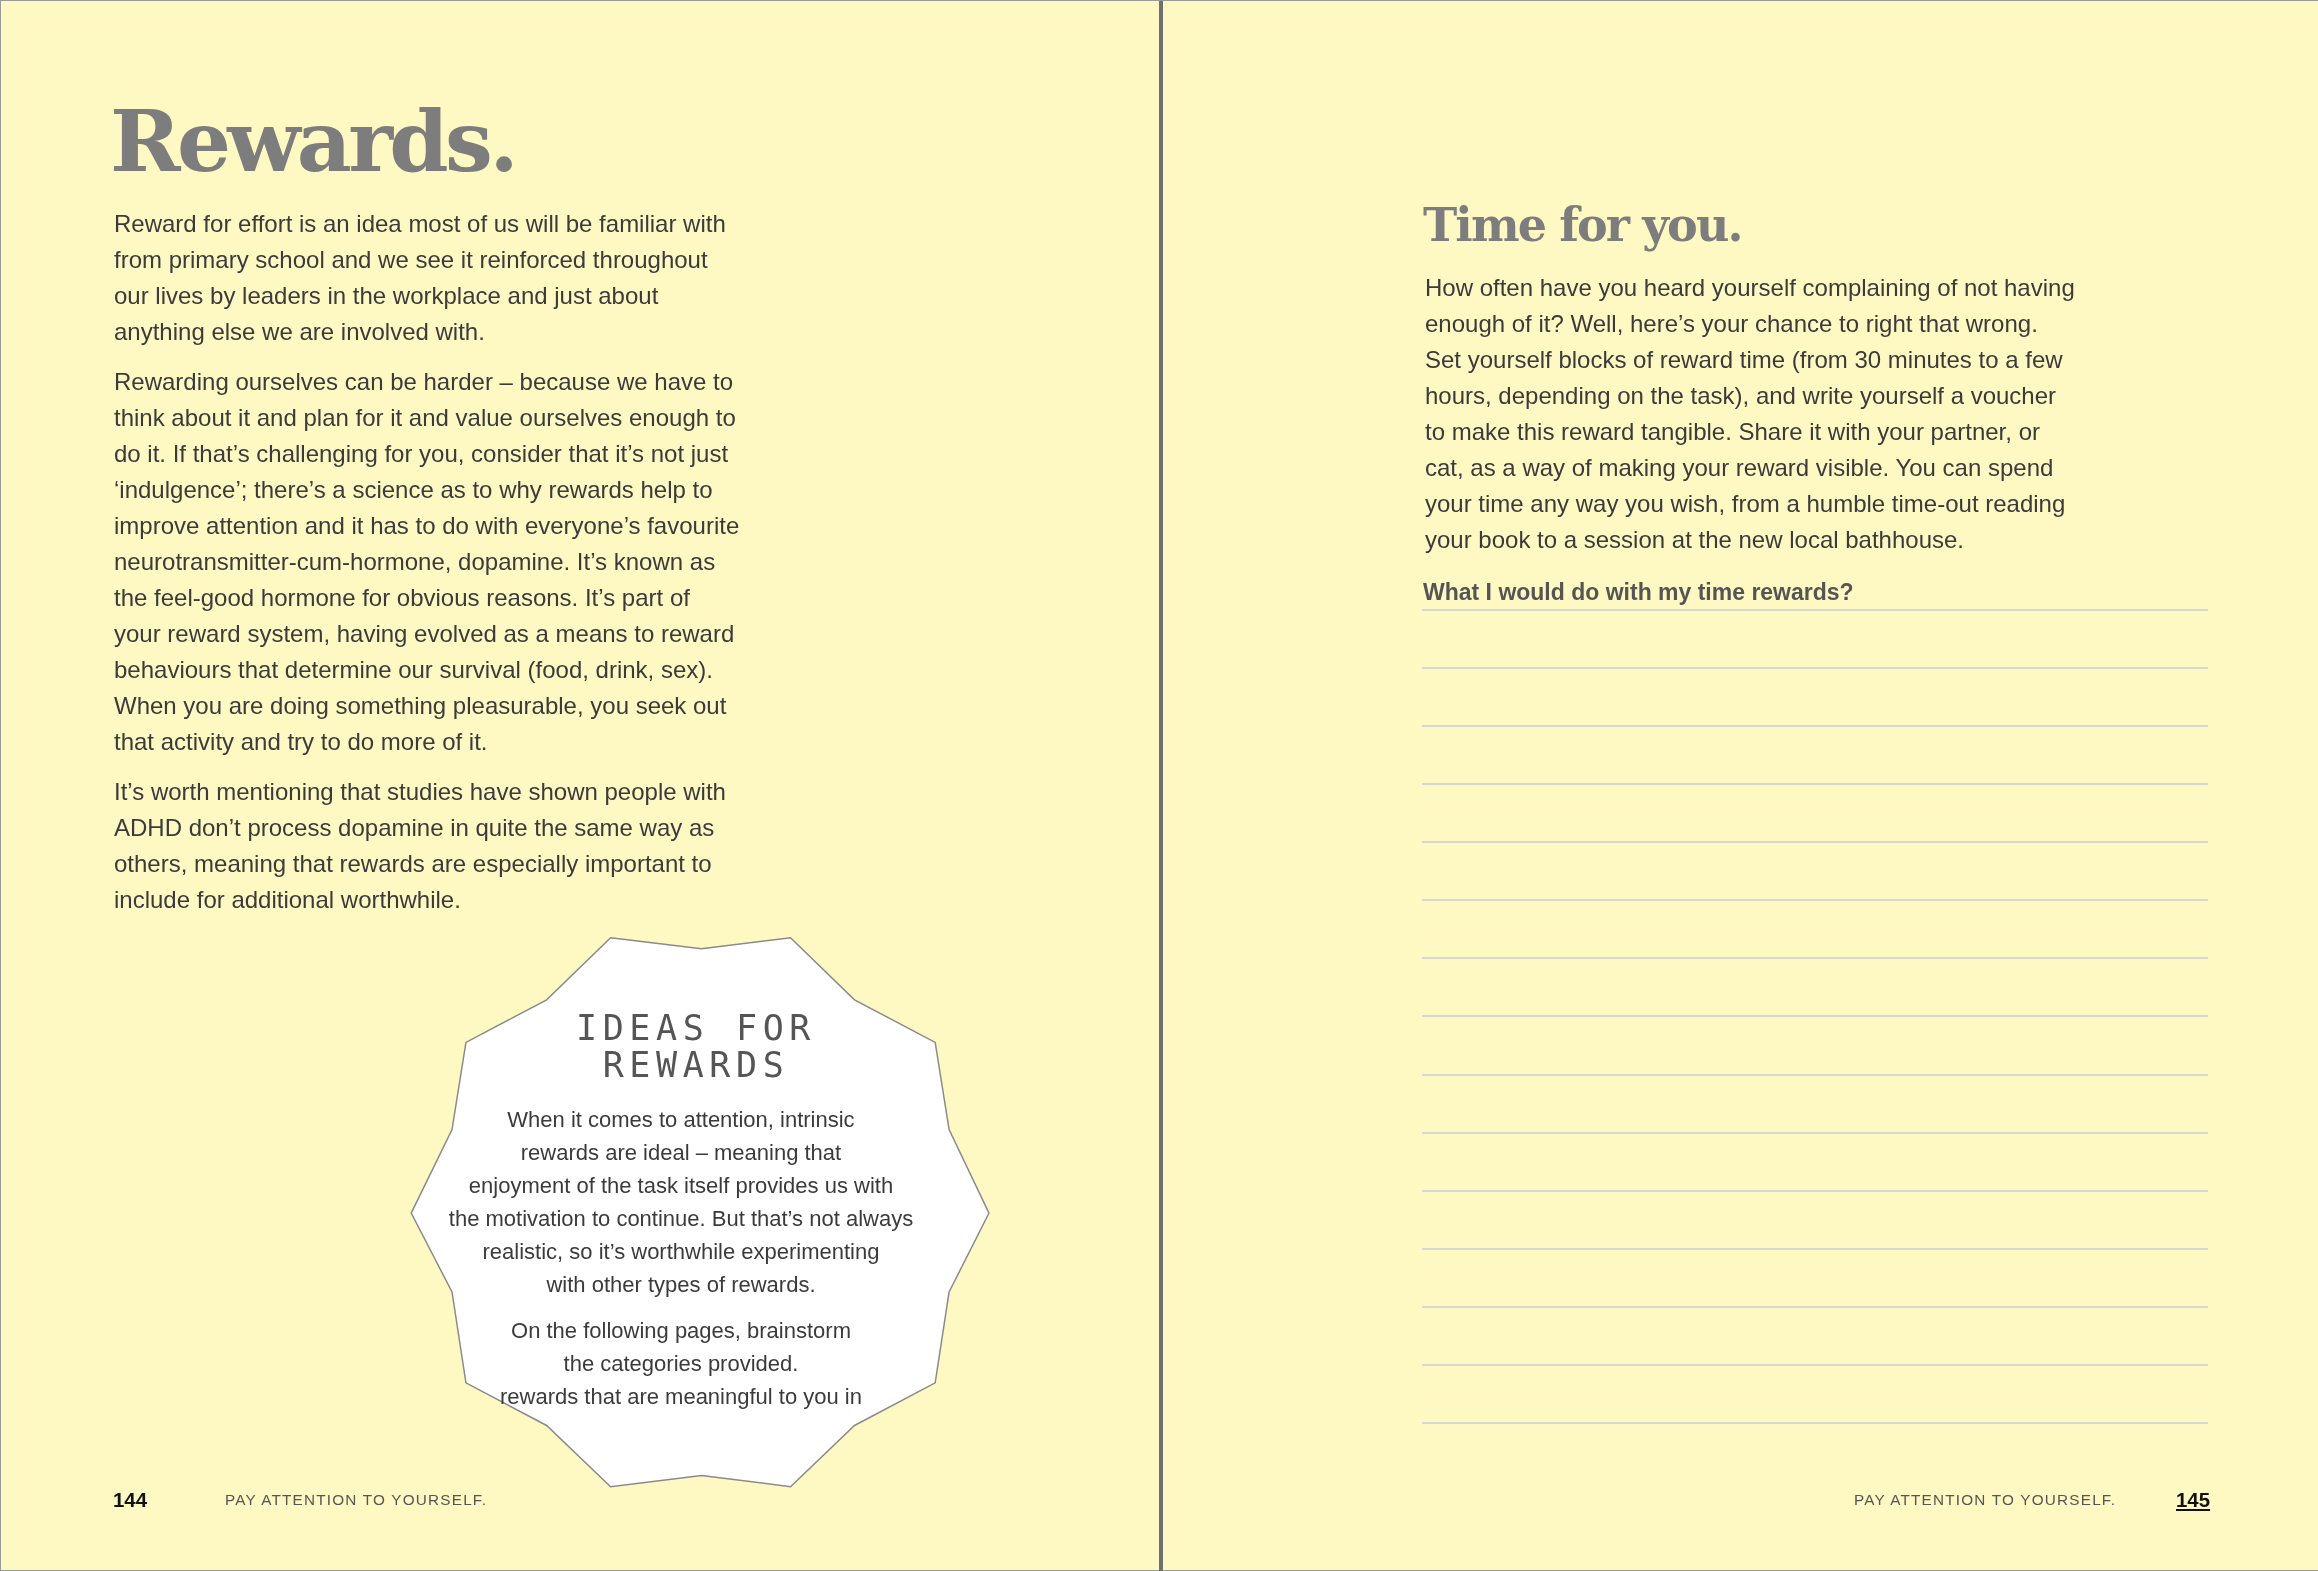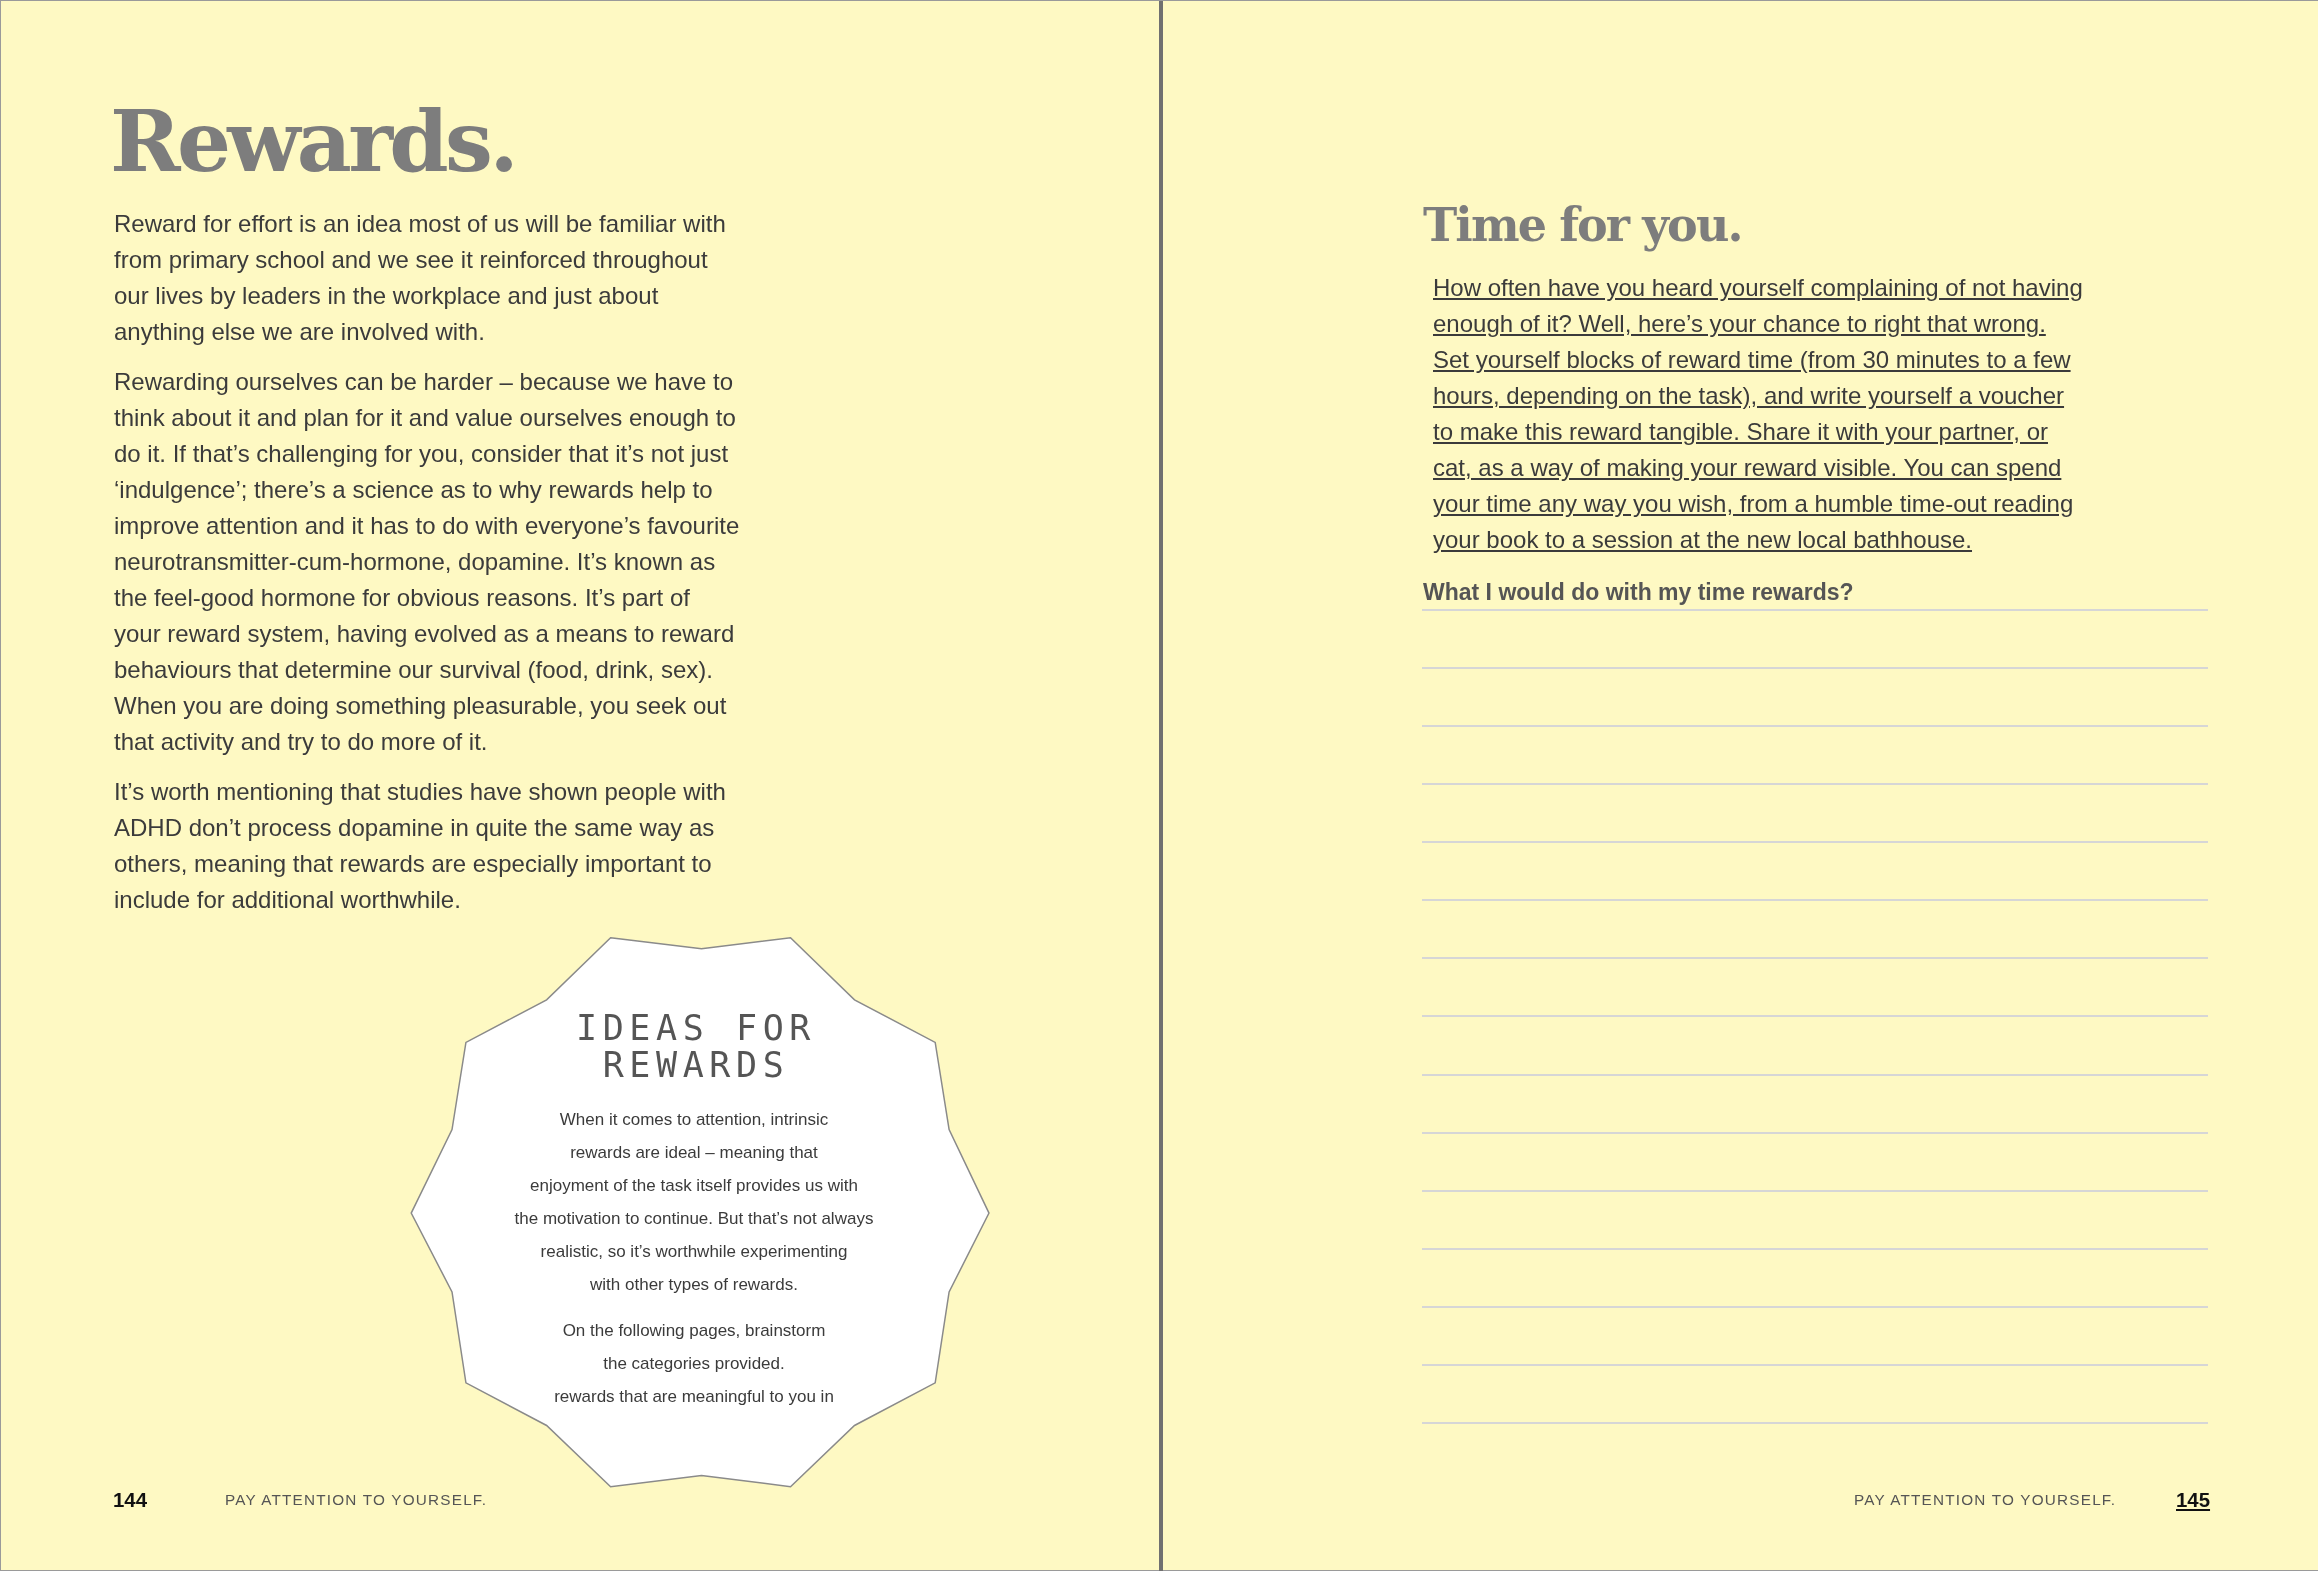--- a/index.html
+++ b/index.html
@@ -20,43 +20,43 @@
   .h-rewards { position: absolute; left: 109px; top: 89px; font-size: 85px; line-height: 102px; letter-spacing: -3.7px; }
   .h-time { position: absolute; left: 261px; top: 195px; font-size: 46px; line-height: 59px; letter-spacing: -1.9px; }
 
   .body-text {
     font-family: "Liberation Sans", "DejaVu Sans", sans-serif;
     color: #3b3b3b; font-size: 24px; line-height: 36px;
   }
   .body-text p { margin: 0 0 14px 0; white-space: nowrap; }
   .body-text .ln { display: block; }
   .left-body { position: absolute; left: 113px; top: 205px; width: 686px; }
-  .right-body { position: absolute; left: 271px; top: 269px; width: 742px; text-decoration: underline; }
+  .right-body { position: absolute; left: 263px; top: 269px; width: 742px; }
 
   .prompt {
     position: absolute; left: 261px; top: 576px;
     font-family: "Liberation Sans", "DejaVu Sans", sans-serif; font-weight: bold;
     font-size: 23px; line-height: 30px; color: #555555; margin: 0; white-space: nowrap;
   }
   .write-lines { position: absolute; left: 260px; top: 608px; width: 786px; }
   .write-line {
     position: absolute; left: 0; width: 786px; height: 1.9px; background: #d6d6d6;
   }
 
   .badge { position: absolute; left: 0; top: 0; width: 1158px; height: 1571px; pointer-events: none; }
   .badge svg { position: absolute; left: 0; top: 0; }
   .badge-title {
     position: absolute; left: 519px; top: 1009px; width: 352px; text-align: center;
     font-family: "DejaVu Sans Mono", "Liberation Mono", monospace; font-size: 35px;
     line-height: 37px; letter-spacing: 5.6px; color: #555555; font-weight: normal; margin: 0;
   }
   .badge-title .ln { display: block; }
   .badge-body {
-    position: absolute; left: 424px; top: 1102px; width: 538px; text-align: center;
-    font-family: "Liberation Sans", "DejaVu Sans", sans-serif; font-size: 17px;
+    position: absolute; left: 411px; top: 1102px; width: 538px; text-align: center;
+    font-family: "Liberation Sans", "DejaVu Sans", sans-serif; font-size: 22px;
     line-height: 33px; color: #3b3b3b;
   }
   .badge-body p { margin: 0 0 13px 0; }
   .badge-body .ln { display: block; white-space: nowrap; }
 
   .folio {
     position: absolute; top: 1486px; font-family: "Liberation Sans", "DejaVu Sans", sans-serif;
     font-weight: bold; font-size: 20.4px; line-height: 26px; color: #111111;
   }
   .running {

